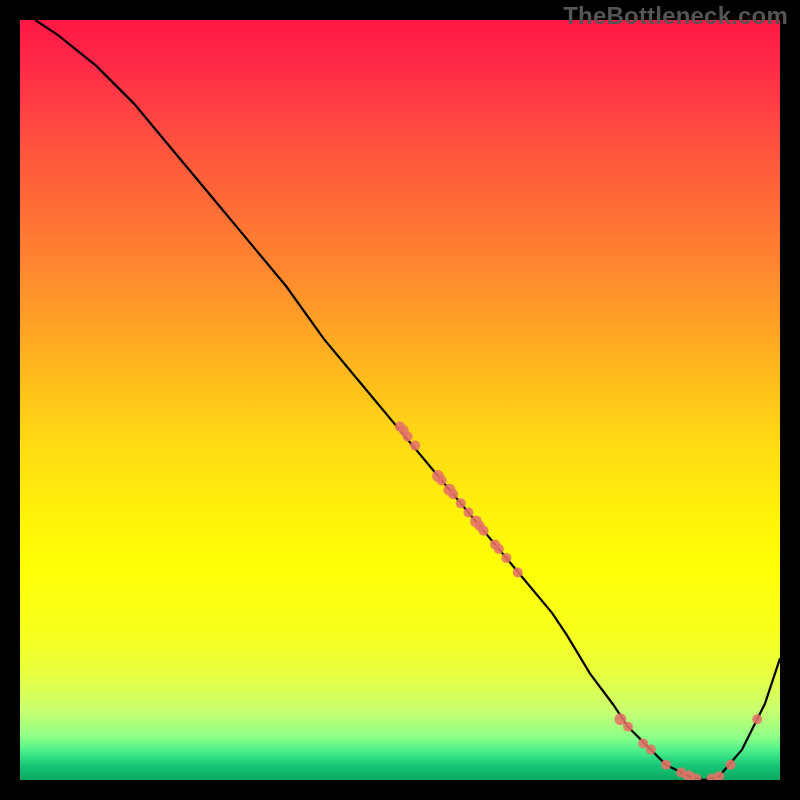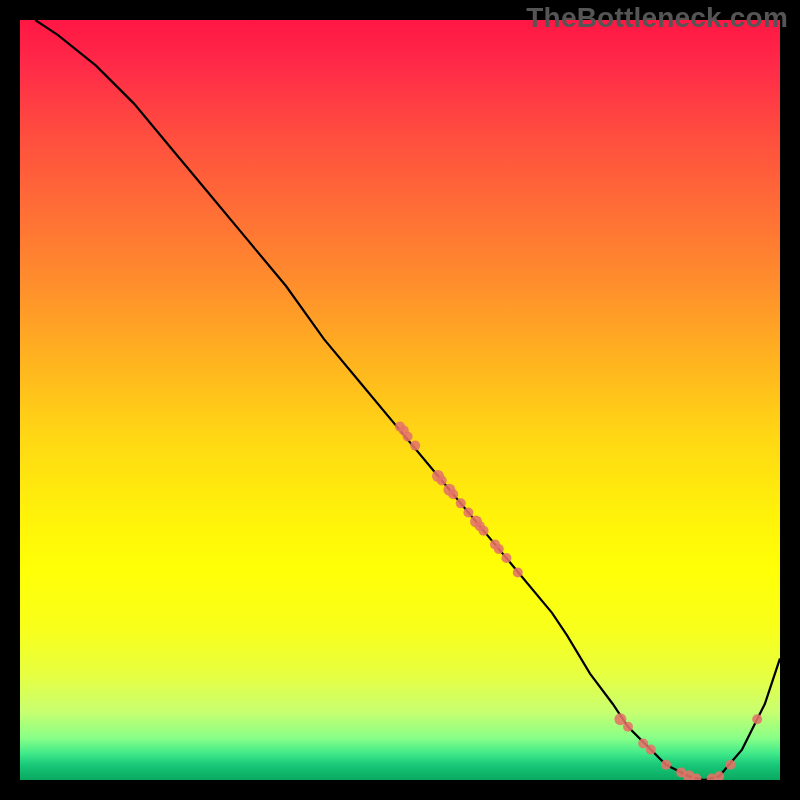--- a/index.html
+++ b/index.html
@@ -17,21 +17,21 @@
     top: 20px;
     width: 760px;
     height: 760px;
     overflow: hidden;
   }
   .watermark {
     position: absolute;
     top: 2px;
     right: 12px;
     color: #555;
-    font-size: 28px;
+    font-size: 24px;
     font-weight: bold;
     letter-spacing: 0.2px;
     z-index: 10;
     text-align: right;
   }
   svg {
     position: absolute;
     left: 0;
     top: 0;
   }

